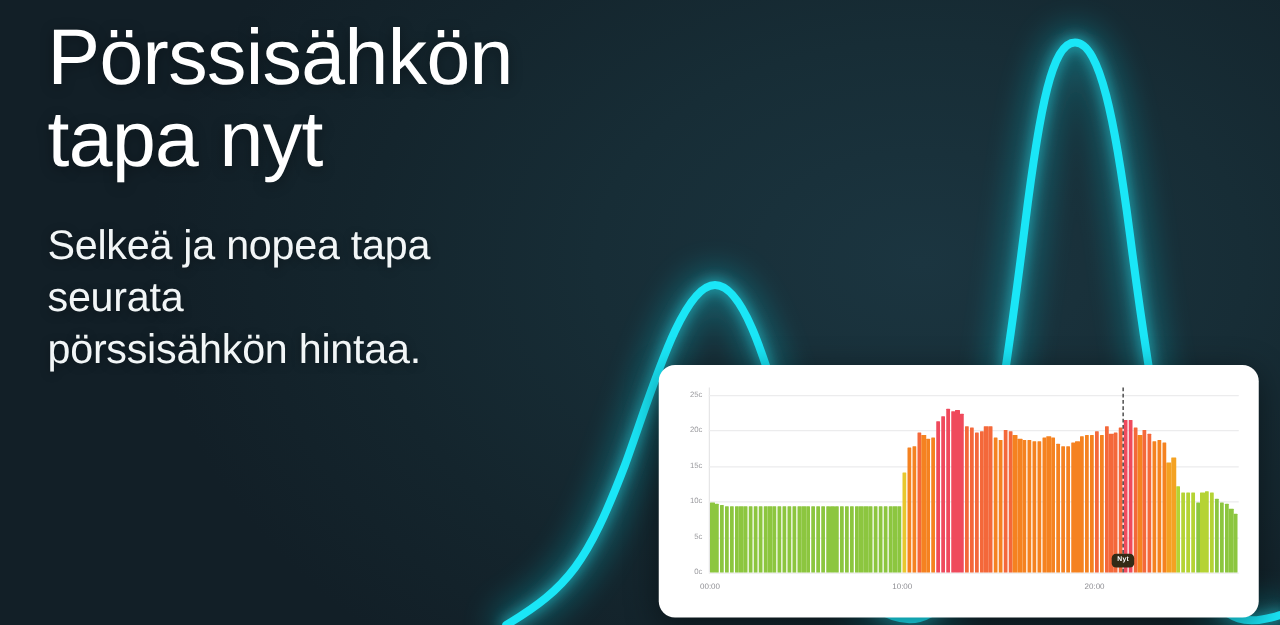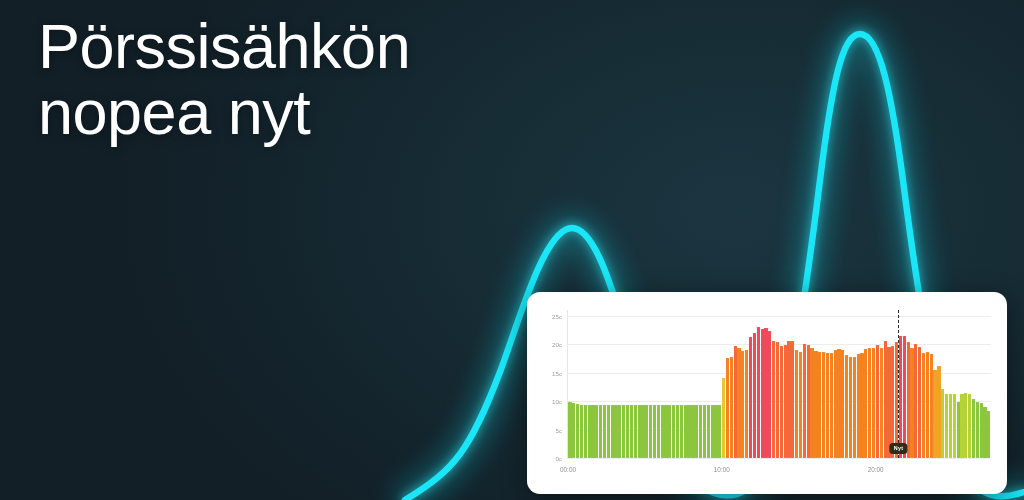--- a/index.html
+++ b/index.html
@@ -170,21 +170,24 @@
                C 782,446 800,340 820,180
                C 832,84 842,34 860,34
                C 880,34 892,96 904,188
                C 920,312 938,420 962,466
                C 980,500 1000,500 1024,492" fill="none" stroke="#1ae6f7" stroke-width="6.4" stroke-linecap="round"></path>
     </g>
   </svg>
 
   <div id="text-block">
     <h1 id="headline">Pörssisähkön
-nopea nyt</h1>
+tapa nyt</h1>
+    <p id="subhead">Selkeä ja nopea tapa
+seurata
+pörssisähkön hintaa.</p>
   </div>
 
   <div id="chart-card">
     <div id="chart-inner">
       <div id="plot">
         <div id="axis-left"></div>
         <div id="gridlines">
             <div class="gridline" style="top: 100%;"></div>
             <div class="ytick" style="top: 100%;">0c</div>
             <div class="gridline" style="top: 80.7692%;"></div>

